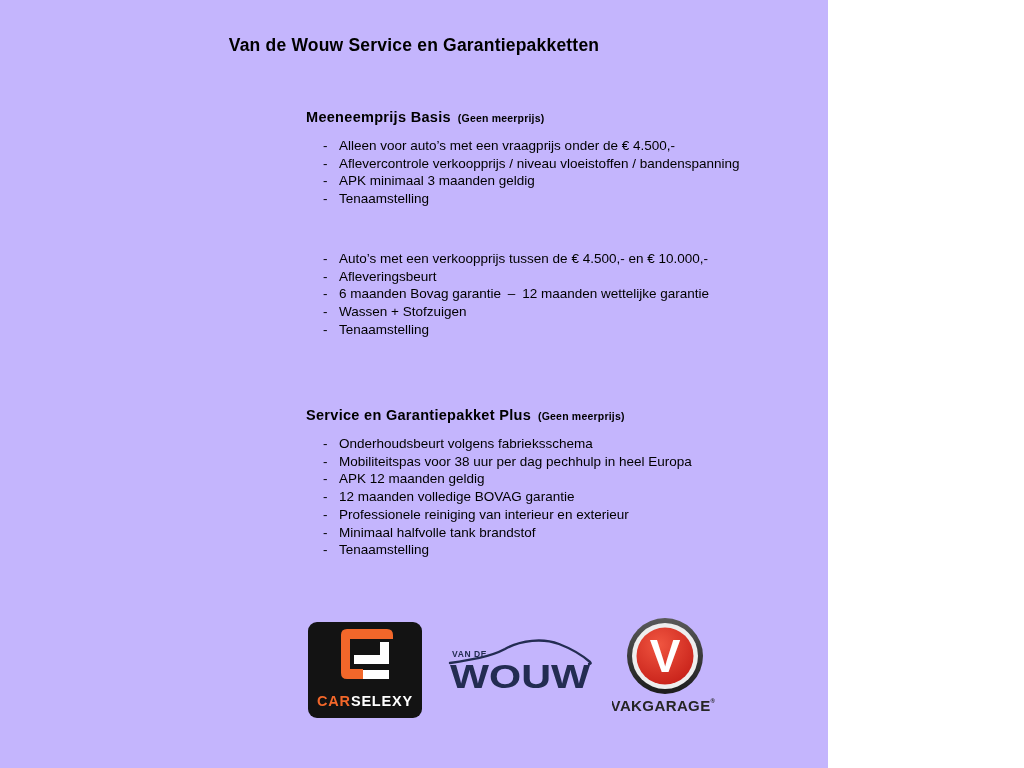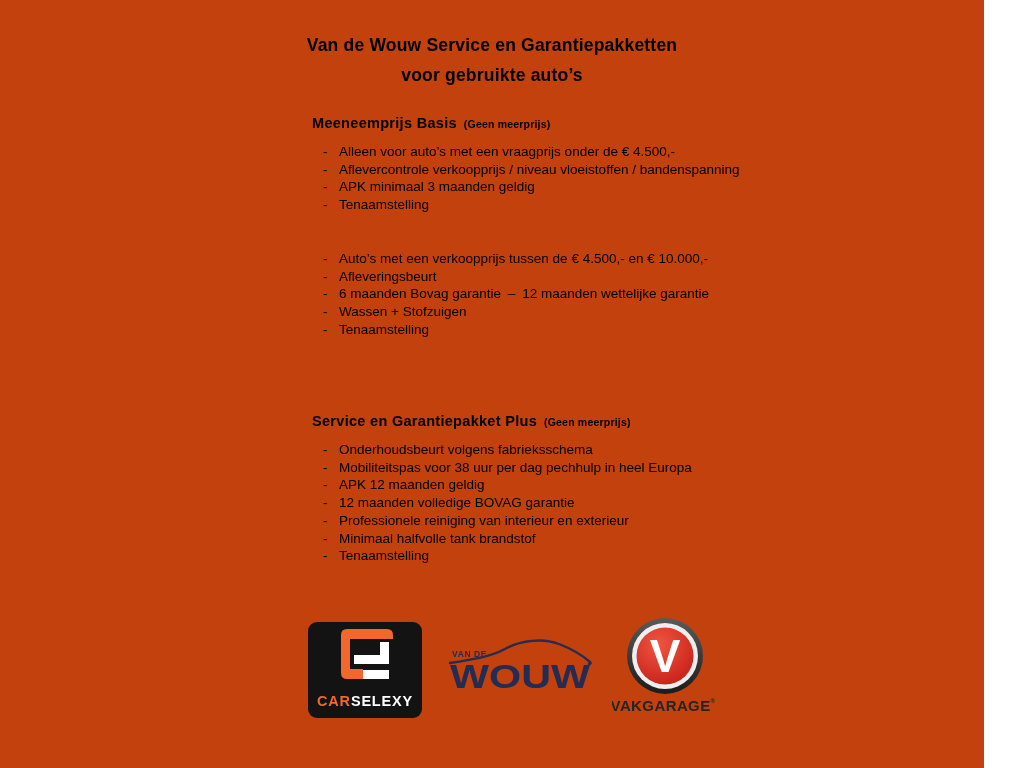--- a/index.html
+++ b/index.html
@@ -3,37 +3,37 @@
 <meta charset="utf-8">
 <style>
   html, body { margin: 0; padding: 0; }
   body {
     width: 1024px; height: 768px;
     background: #ffffff;
     font-family: "Liberation Sans", sans-serif;
     color: #000000;
     overflow: hidden;
   }
-  .page { position: relative; width: 984px; height: 768px; background: #c2410c; }
+  .page { position: relative; width: 828px; height: 768px; background: #c4b5fd; }
 
   
   .doc-title {
     position: absolute; top: 30px; left: 0; width: 100%;
     text-align: center; font-weight: bold; font-size: 17.5px; line-height: 30px;
     letter-spacing: 0.2px;
   }
 
   
   .section { position: absolute; left: 306px; width: 470px; }
   .section-1 { top: 108px; }
   .section-2 { top: 241px; }
   .section-3 { top: 406px; }
   .section-heading {
     font-size: 14.5px; font-weight: bold; line-height: 19px; letter-spacing: 0.3px;
-    margin: 6px;
+    margin: 0;
   }
   .section-note {
     font-size: 10.5px; font-weight: bold; letter-spacing: 0.2px;
     margin-left: 7px;
   }
   .item-list { list-style: none; margin: 9px 0 0 0; padding: 0; }
   .item-list li {
     position: relative; padding-left: 33px;
     font-size: 13.5px; line-height: 17.7px;
   }
@@ -48,21 +48,20 @@
   .logo-wouw { left: 448px; top: 636px; }
   .logo-vakgarage { left: 612px; top: 617px; }
 </style>
 </head>
 <body>
 
 <div class="page">
 
   <div class="doc-title">
     <div>Van de Wouw Service en Garantiepakketten</div>
-    <div>voor gebruikte auto’s</div>
   </div>
 
   <div class="section section-1">
     <h2 class="section-heading"><span>Meeneemprijs Basis</span><span class="section-note">(Geen meerprijs)</span></h2>
     <ul class="item-list">
       <li>Alleen voor auto’s met een vraagprijs onder de € 4.500,-</li>
       <li>Aflevercontrole verkoopprijs / niveau vloeistoffen / bandenspanning</li>
       <li>APK minimaal 3 maanden geldig</li>
       <li>Tenaamstelling</li>
     </ul>

